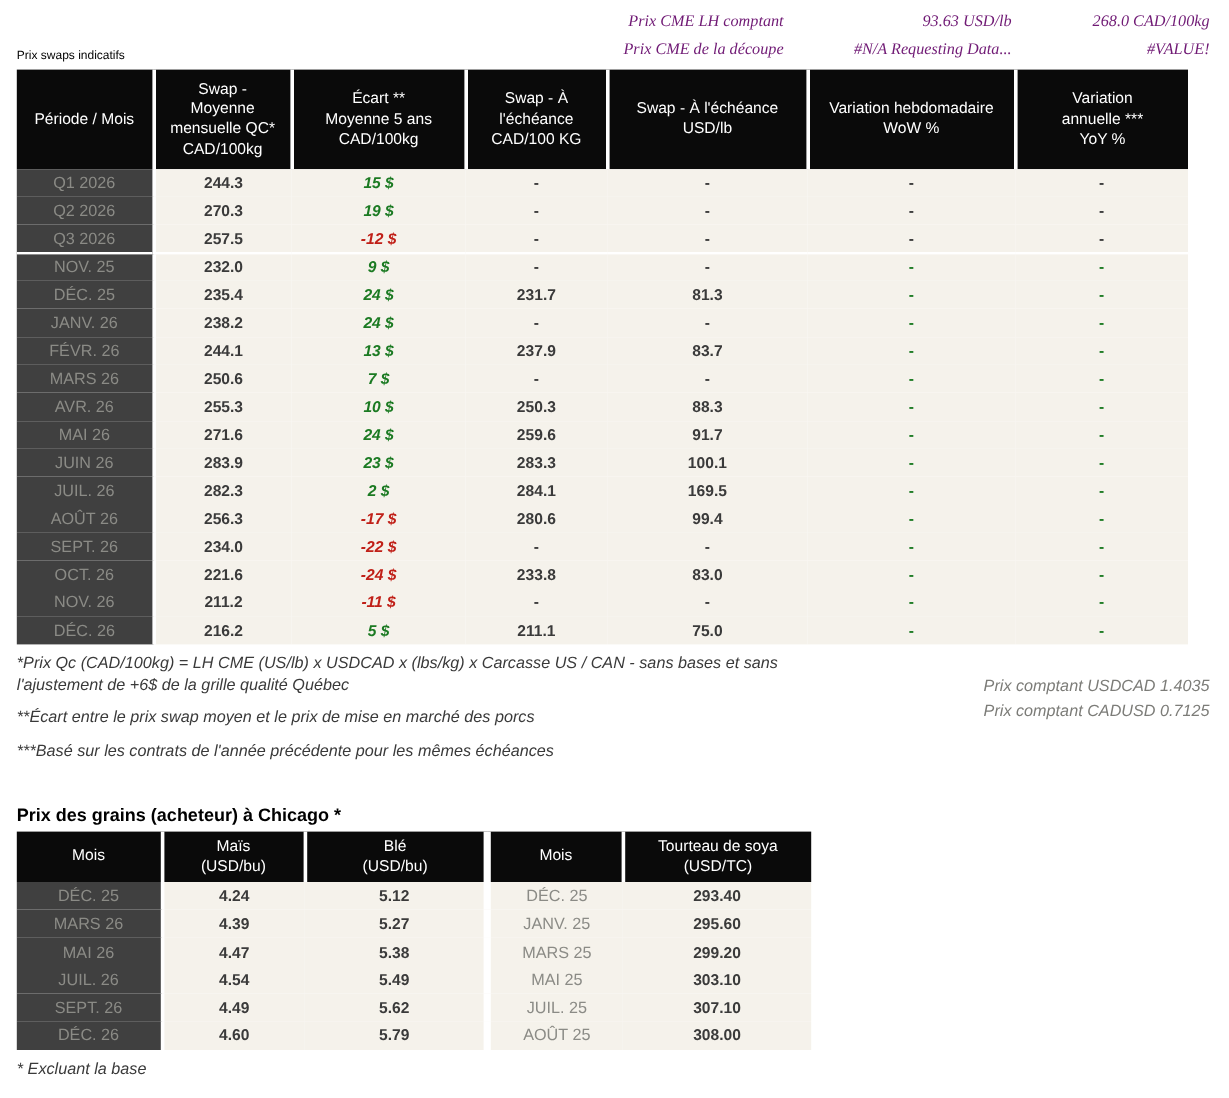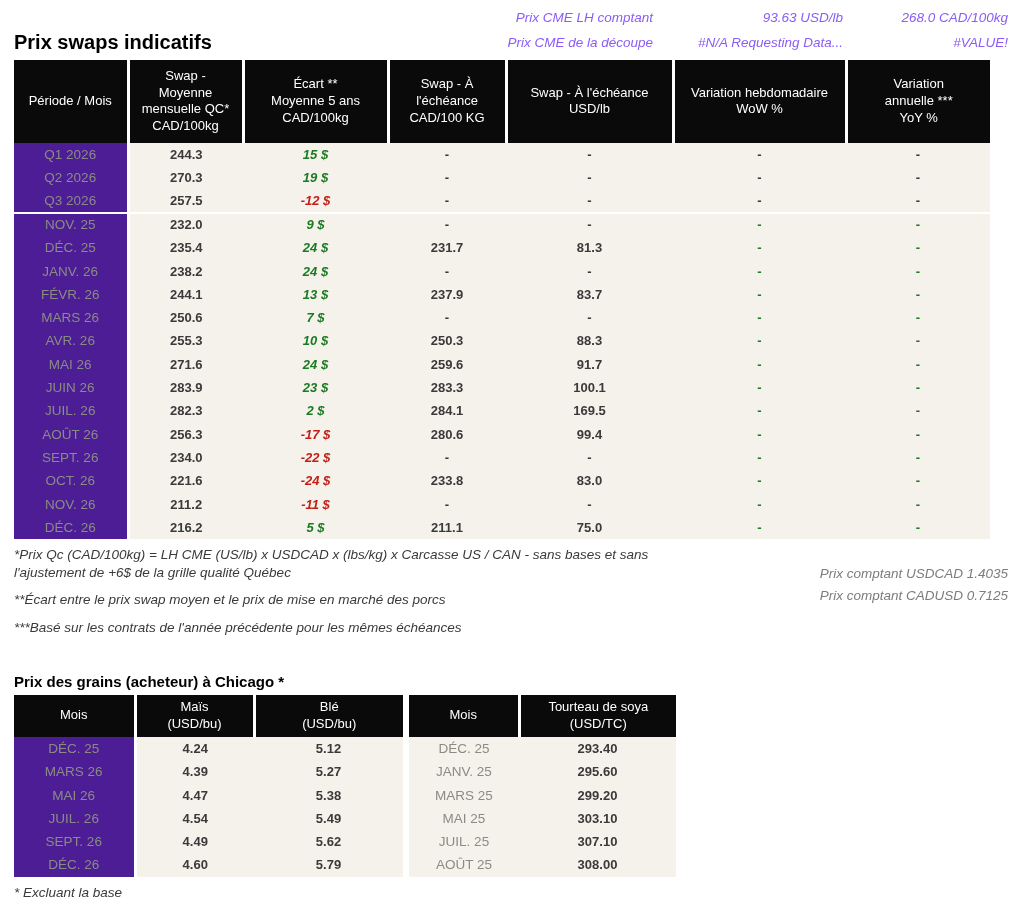--- a/index.html
+++ b/index.html
@@ -7,44 +7,44 @@
   body {
     width:1024px; height:915px;
     font-family:"Liberation Sans", sans-serif;
     padding:8px 16px 0 14px;
     color:#3a3a3a;
     overflow:hidden;
   }
   
   .top-right-line {
     display:flex; justify-content:flex-end; align-items:flex-end;
-    font-style:italic; color:#8b5cf6; font-size:13.5px; line-height:1.55;
+    font-style:italic; color:#701a75; font-size:13.5px; line-height:1.55;font-family:Liberation Serif, serif;
   }
   .top-right-line .cme-label { text-align:right; }
   .top-right-line .cme-v1 { width:190px; text-align:right; }
   .top-right-line .cme-v2 { width:165px; text-align:right; }
   .title-row {
     display:flex; justify-content:space-between; align-items:flex-end;
     margin-top:2px; margin-bottom:6px;
   }
-  .page-title { font-size:20px; font-weight:bold; color:#000; }
+  .page-title { font-size:10px; font-weight:normal; color:#000; }
   
   table { border-collapse:collapse; table-layout:fixed; }
   th {
     background:#0a0a0a; color:#fff; font-weight:normal;
     font-size:13px; line-height:1.3; text-align:center; vertical-align:middle;
     border-right:3px solid #fff; padding:4px 2px;
   }
   th:last-child { border-right:none; }
   td {
     height:23.3px; text-align:center; vertical-align:middle;
     font-size:13px; background:#f5f2eb; padding:0 2px;
   }
   td.lbl {
-    background:#4c1d95; color:#8b8b86; font-size:13.5px;
+    background:#404040; color:#8b8b86; font-size:13.5px;
     border-right:3px solid #fff;
   }
   td.lbl2 { color:#8b8b86; font-size:13.5px; }
   td.val { color:#3a3a3a; font-weight:bold; }
   td.ecart { font-weight:bold; font-style:italic; }
   .c-green { color:#1b7a22; }
   .c-red   { color:#c02018; }
   td.vdash { font-weight:bold; }
   #swaps-table { width:976px; }
   #swaps-table thead th { height:83px; }

